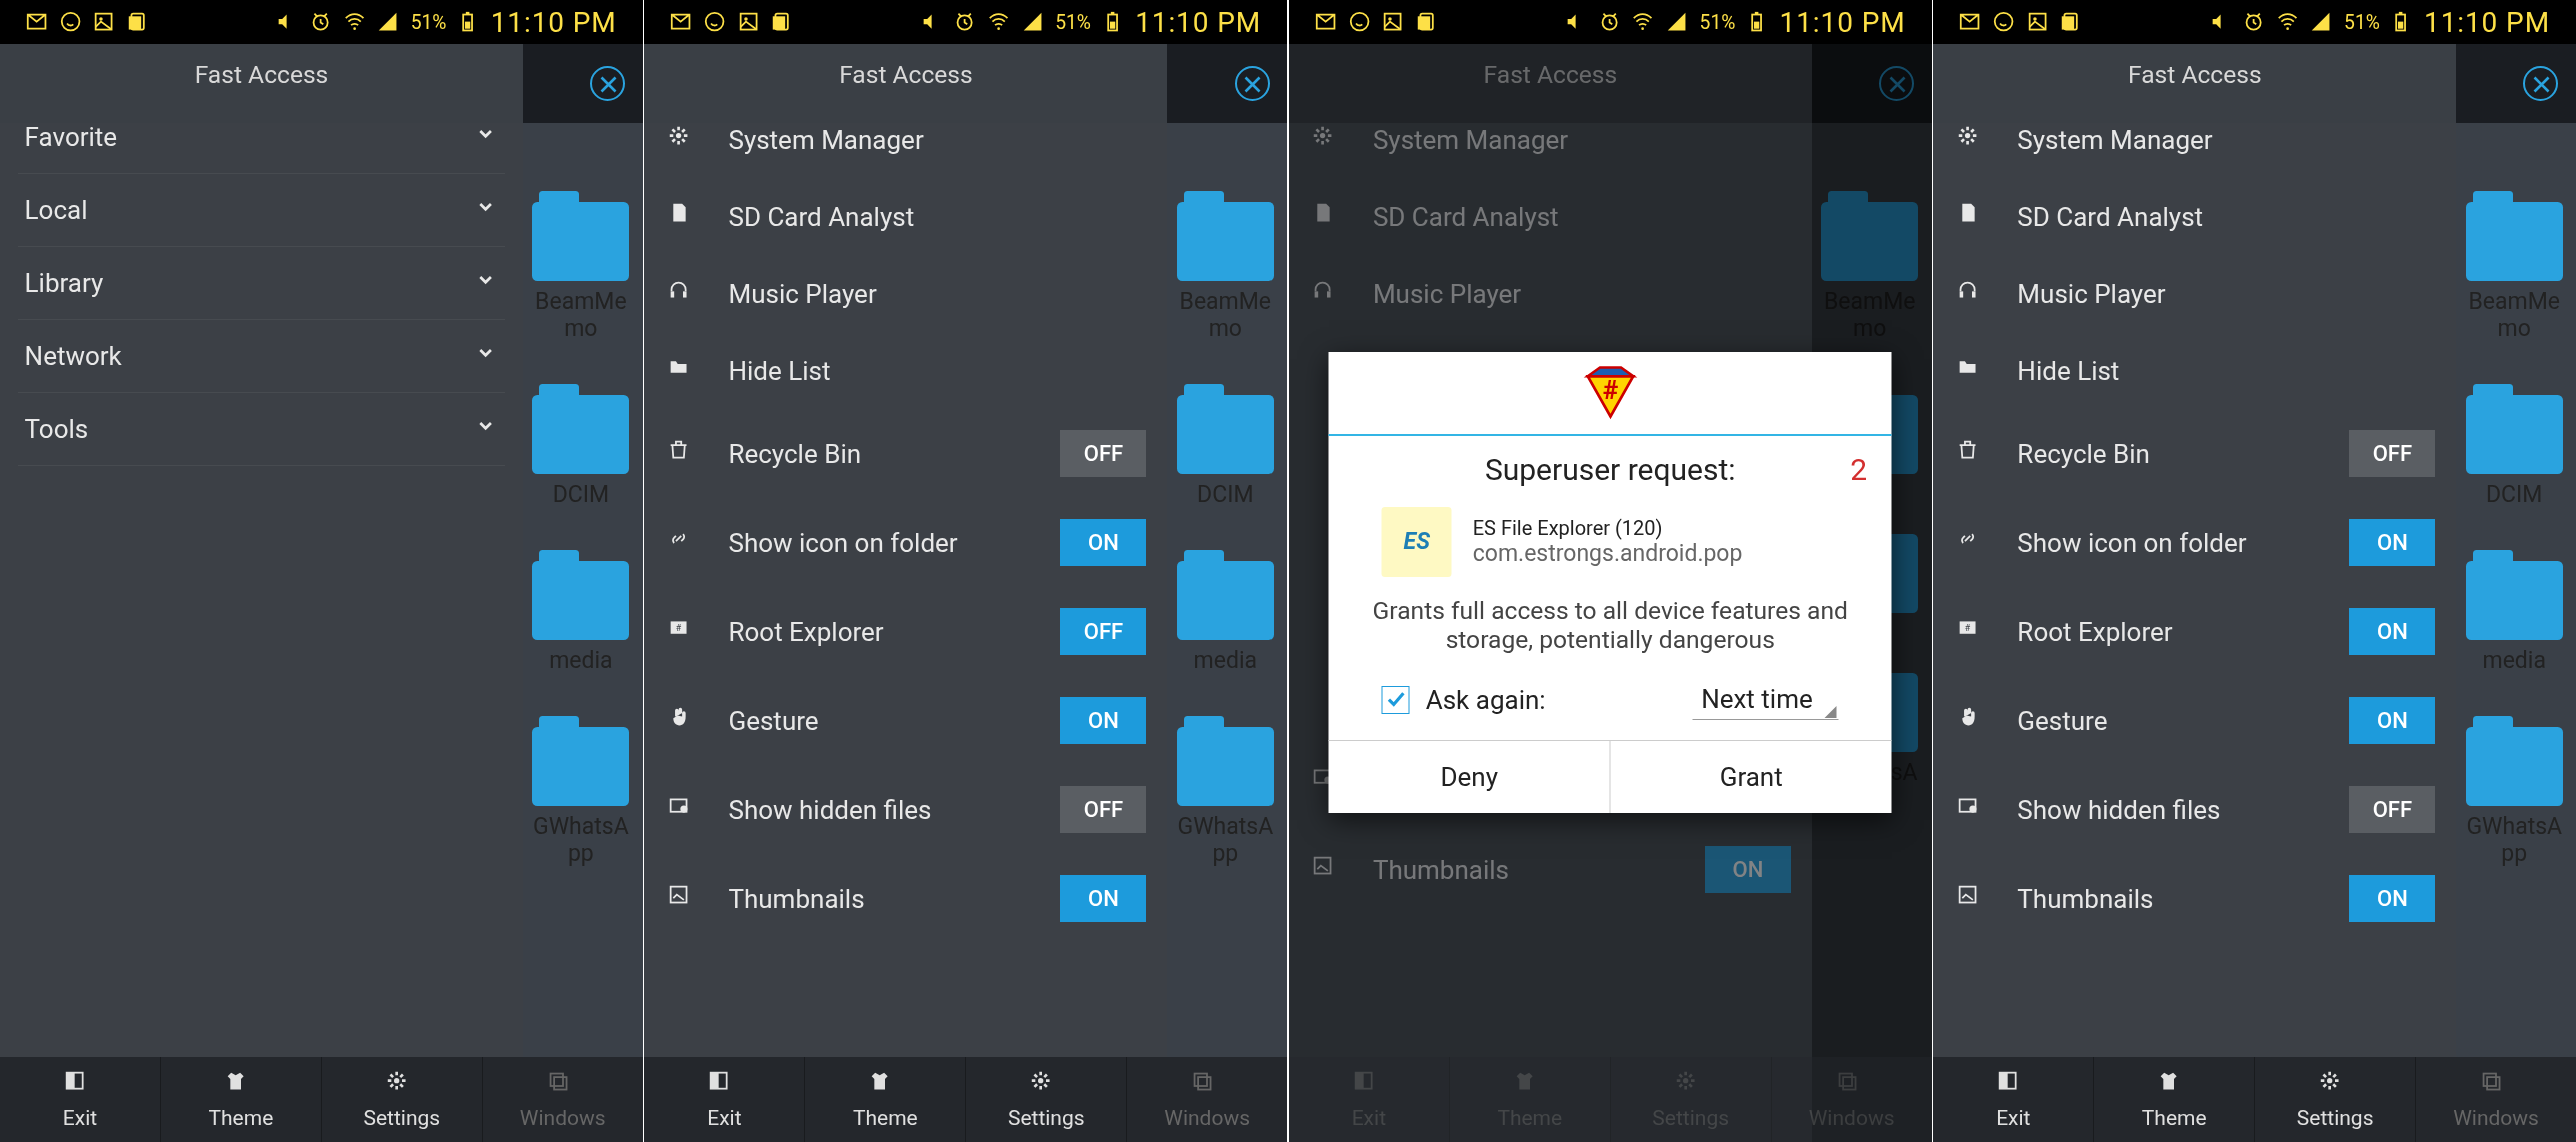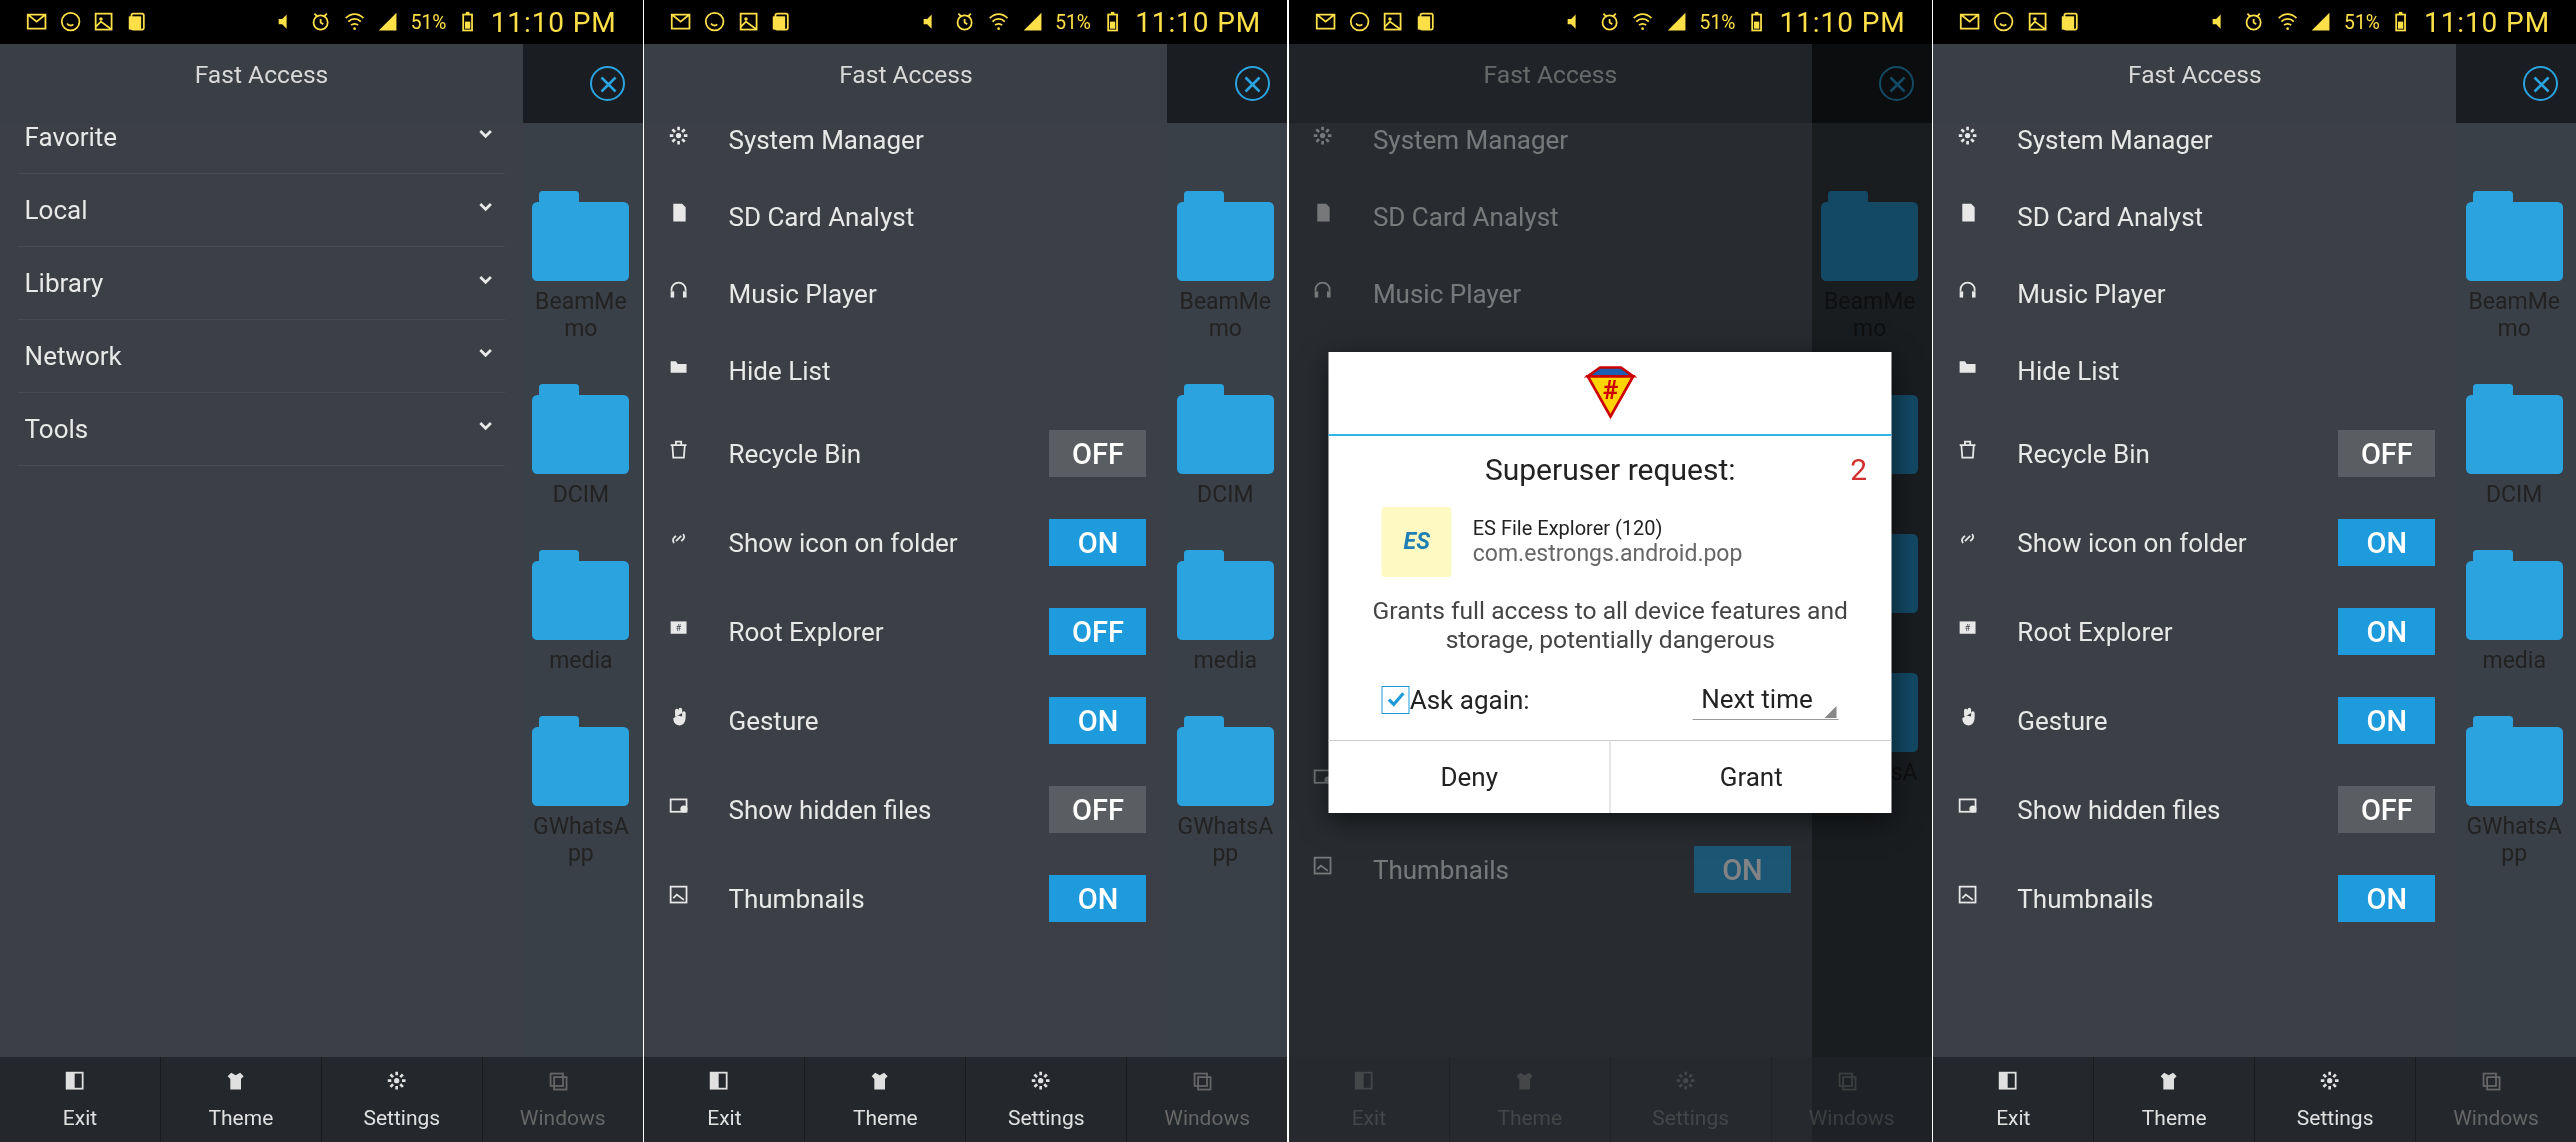--- a/index.html
+++ b/index.html
@@ -30,21 +30,21 @@
   .menu-row { display: flex; align-items: center; padding: 21px 24.6px; color: #e8e8e8; font-size: 26px; border-bottom: 0px solid rgba(255,255,255,0.05); }
   .menu-row .chev { margin-left: auto; }
   .menu-row .chev svg { width: 23px; height: 23px; fill: #ccc; }
   .menu-divider { height: 0.9px; background: rgba(255,255,255,0.06); margin: 0 17.6px; }
 
   
   .tools-list { flex: 1; overflow: hidden; display: flex; flex-direction: column; }
   .tool-row { display: flex; align-items: center; padding: 21px 21px; color: #e8e8e8; font-size: 26px; }
   .tool-row .icon-slot { width: 35px; height: 35px; margin-right: 28px; display: flex; align-items: center; justify-content: center; }
   .tool-row .icon-slot svg { width: 30px; height: 30px; fill: #cfcfcf; }
-  .tool-row .toggle { margin-left: auto; width: 97px; height: 47px; display: flex; align-items: center; justify-content: center; font-size: 29px; font-weight: 500; color: #fff; }
+  .tool-row .toggle { margin-left: auto; width: 86px; height: 47px; display: flex; align-items: center; justify-content: center; font-size: 22px; font-weight: 500; color: #fff; }
   .toggle.on { background: #1d9bdc; }
   .toggle.off { background: #5a5e63; }
 
   
   .bottom-nav { height: 86px; background: #24272c; display: flex; }
   .bottom-nav .nav-item { flex: 1; display: flex; flex-direction: column; align-items: center; justify-content: center; gap: 3.5px; color: #e0e0e0; font-size: 21px; border-right: 0.9px solid rgba(0,0,0,0.3); }
   .bottom-nav .nav-item:last-child { border-right: none; }
   .bottom-nav .nav-item.dim { color: #666; }
   .bottom-nav .nav-item svg { width: 32px; height: 32px; fill: currentColor; }
   .screen.dimmed .drawer { opacity: 0.45; }
@@ -55,21 +55,21 @@
   .dialog { position: absolute; top: 352px; left: 50%; transform: translateX(-50%); width: 563px; background: #fff; color: #222; box-shadow: 0 7px 26px rgba(0,0,0,0.6); }
   .dialog-header { display: flex; justify-content: center; padding: 12.3px 0 14px; border-bottom: 2.6px solid #33b5e5; }
   .supersu-logo { width: 56px; height: 56px; }
   .dialog-title-row { display: flex; align-items: center; justify-content: center; position: relative; padding: 16px 21px 10.6px; font-size: 30px; }
   .dialog-title-row .countdown { position: absolute; right: 24.6px; color: #d32f2f; font-size: 30px; }
   .dialog-app { display: flex; align-items: center; gap: 21px; padding: 8.8px 53px 12.3px; }
   .dialog-app .app-icon { width: 70px; height: 70px; background: #fef9c3; border-radius: 3.5px; display:flex;align-items:center;justify-content:center;font-size:23px;color:#1d7fb5;font-weight:bold;font-style:italic; }
   .dialog-app .app-name { font-size: 20px; }
   .dialog-app .app-pkg { font-size: 23px; color: #666; }
   .dialog-desc { padding: 7px 42px 16px; font-size: 24.6px; text-align: center; color: #444; }
-  .dialog-ask { display: flex; align-items: center; padding: 8.8px 53px 19.3px; font-size: 26px; }
+  .dialog-ask { display: flex; align-items: center; gap: 16px; padding: 8.8px 53px 19.3px; font-size: 26px; }
   .dialog-ask .checkbox { width: 28px; height: 28px; border: 1.8px solid #1d9bdc; display: flex; align-items: center; justify-content: center; }
   .dialog-ask .checkbox svg { width: 19.3px; height: 19.3px; stroke: #1d9bdc; stroke-width: 4; fill: none; }
   .dialog-ask .spinner-val { margin-left: auto; padding: 5.3px 26px 5.3px 8.8px; border-bottom: 0.9px solid #999; position: relative; }
   .dialog-ask .spinner-val::after { content: ""; position: absolute; right: 1.8px; bottom: 1.8px; width: 0; height: 0; border-left: 12.3px solid transparent; border-bottom: 12.3px solid #888; }
   .dialog-buttons { display: flex; border-top: 0.9px solid #ccc; }
   .dialog-buttons .dbtn { flex: 1; padding: 21px 0; text-align: center; font-size: 26px; }
   .dialog-buttons .dbtn:first-child { border-right: 0.9px solid #ccc; }
 </style>
 </head>
 <body>

